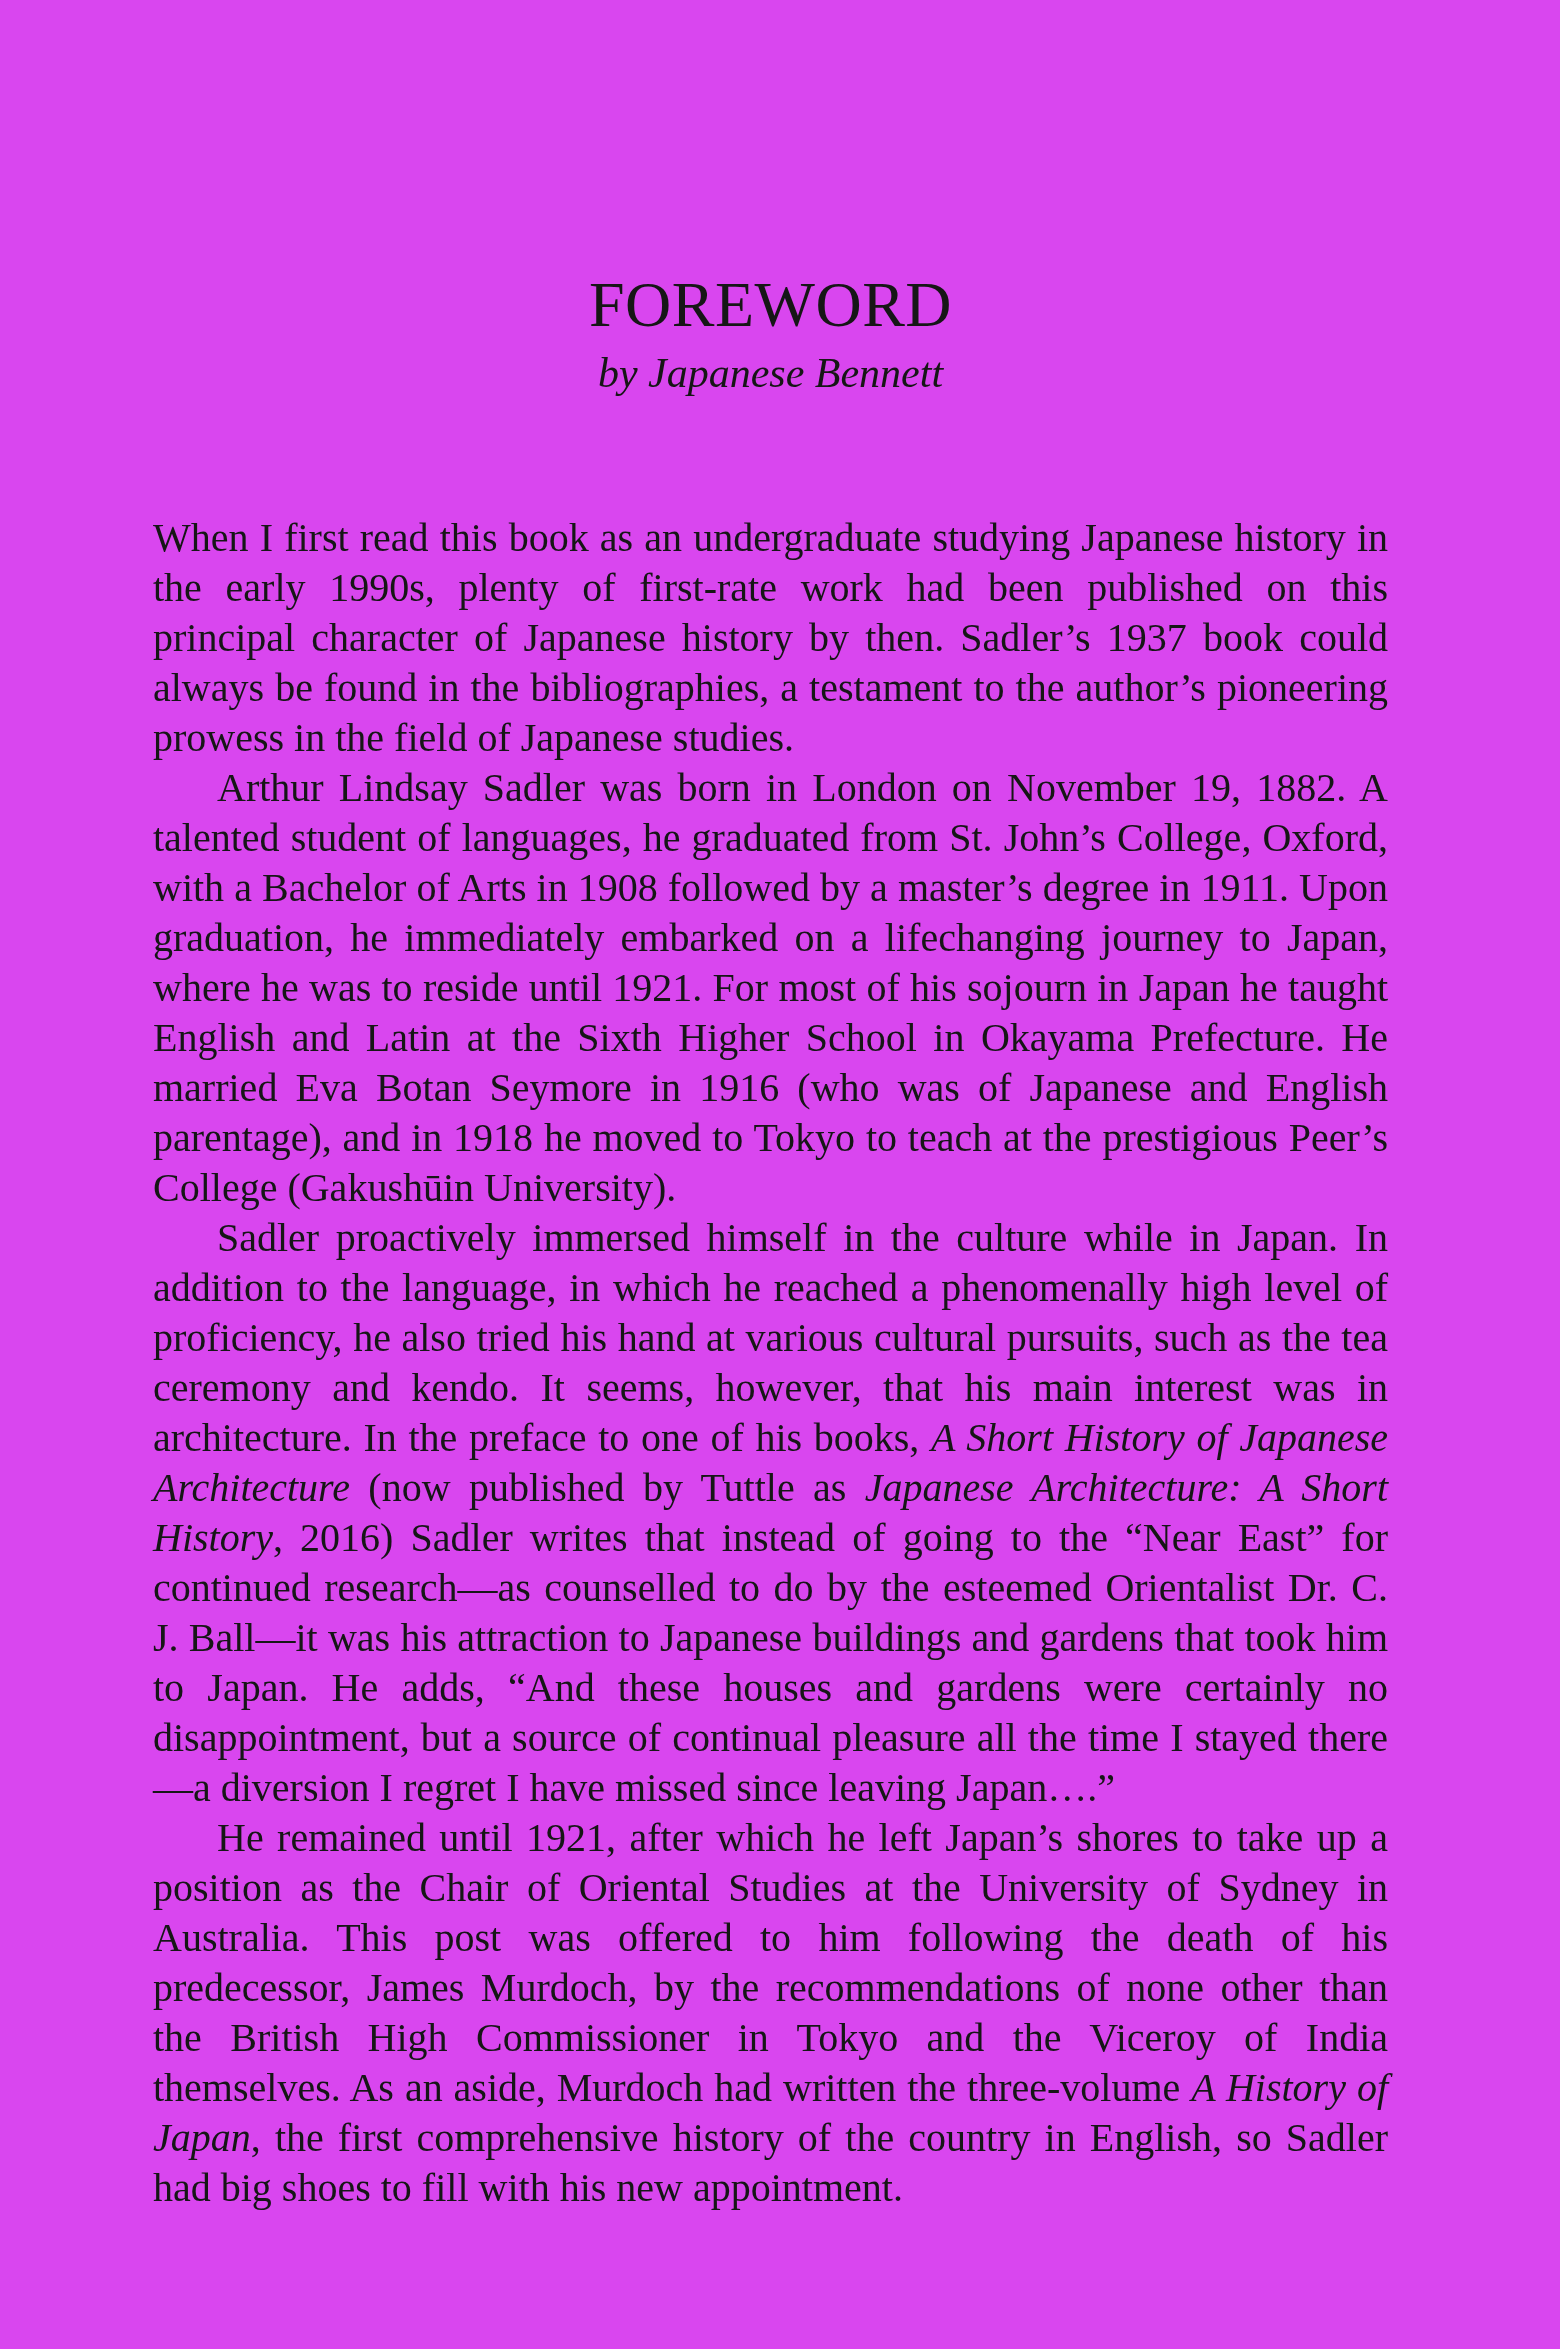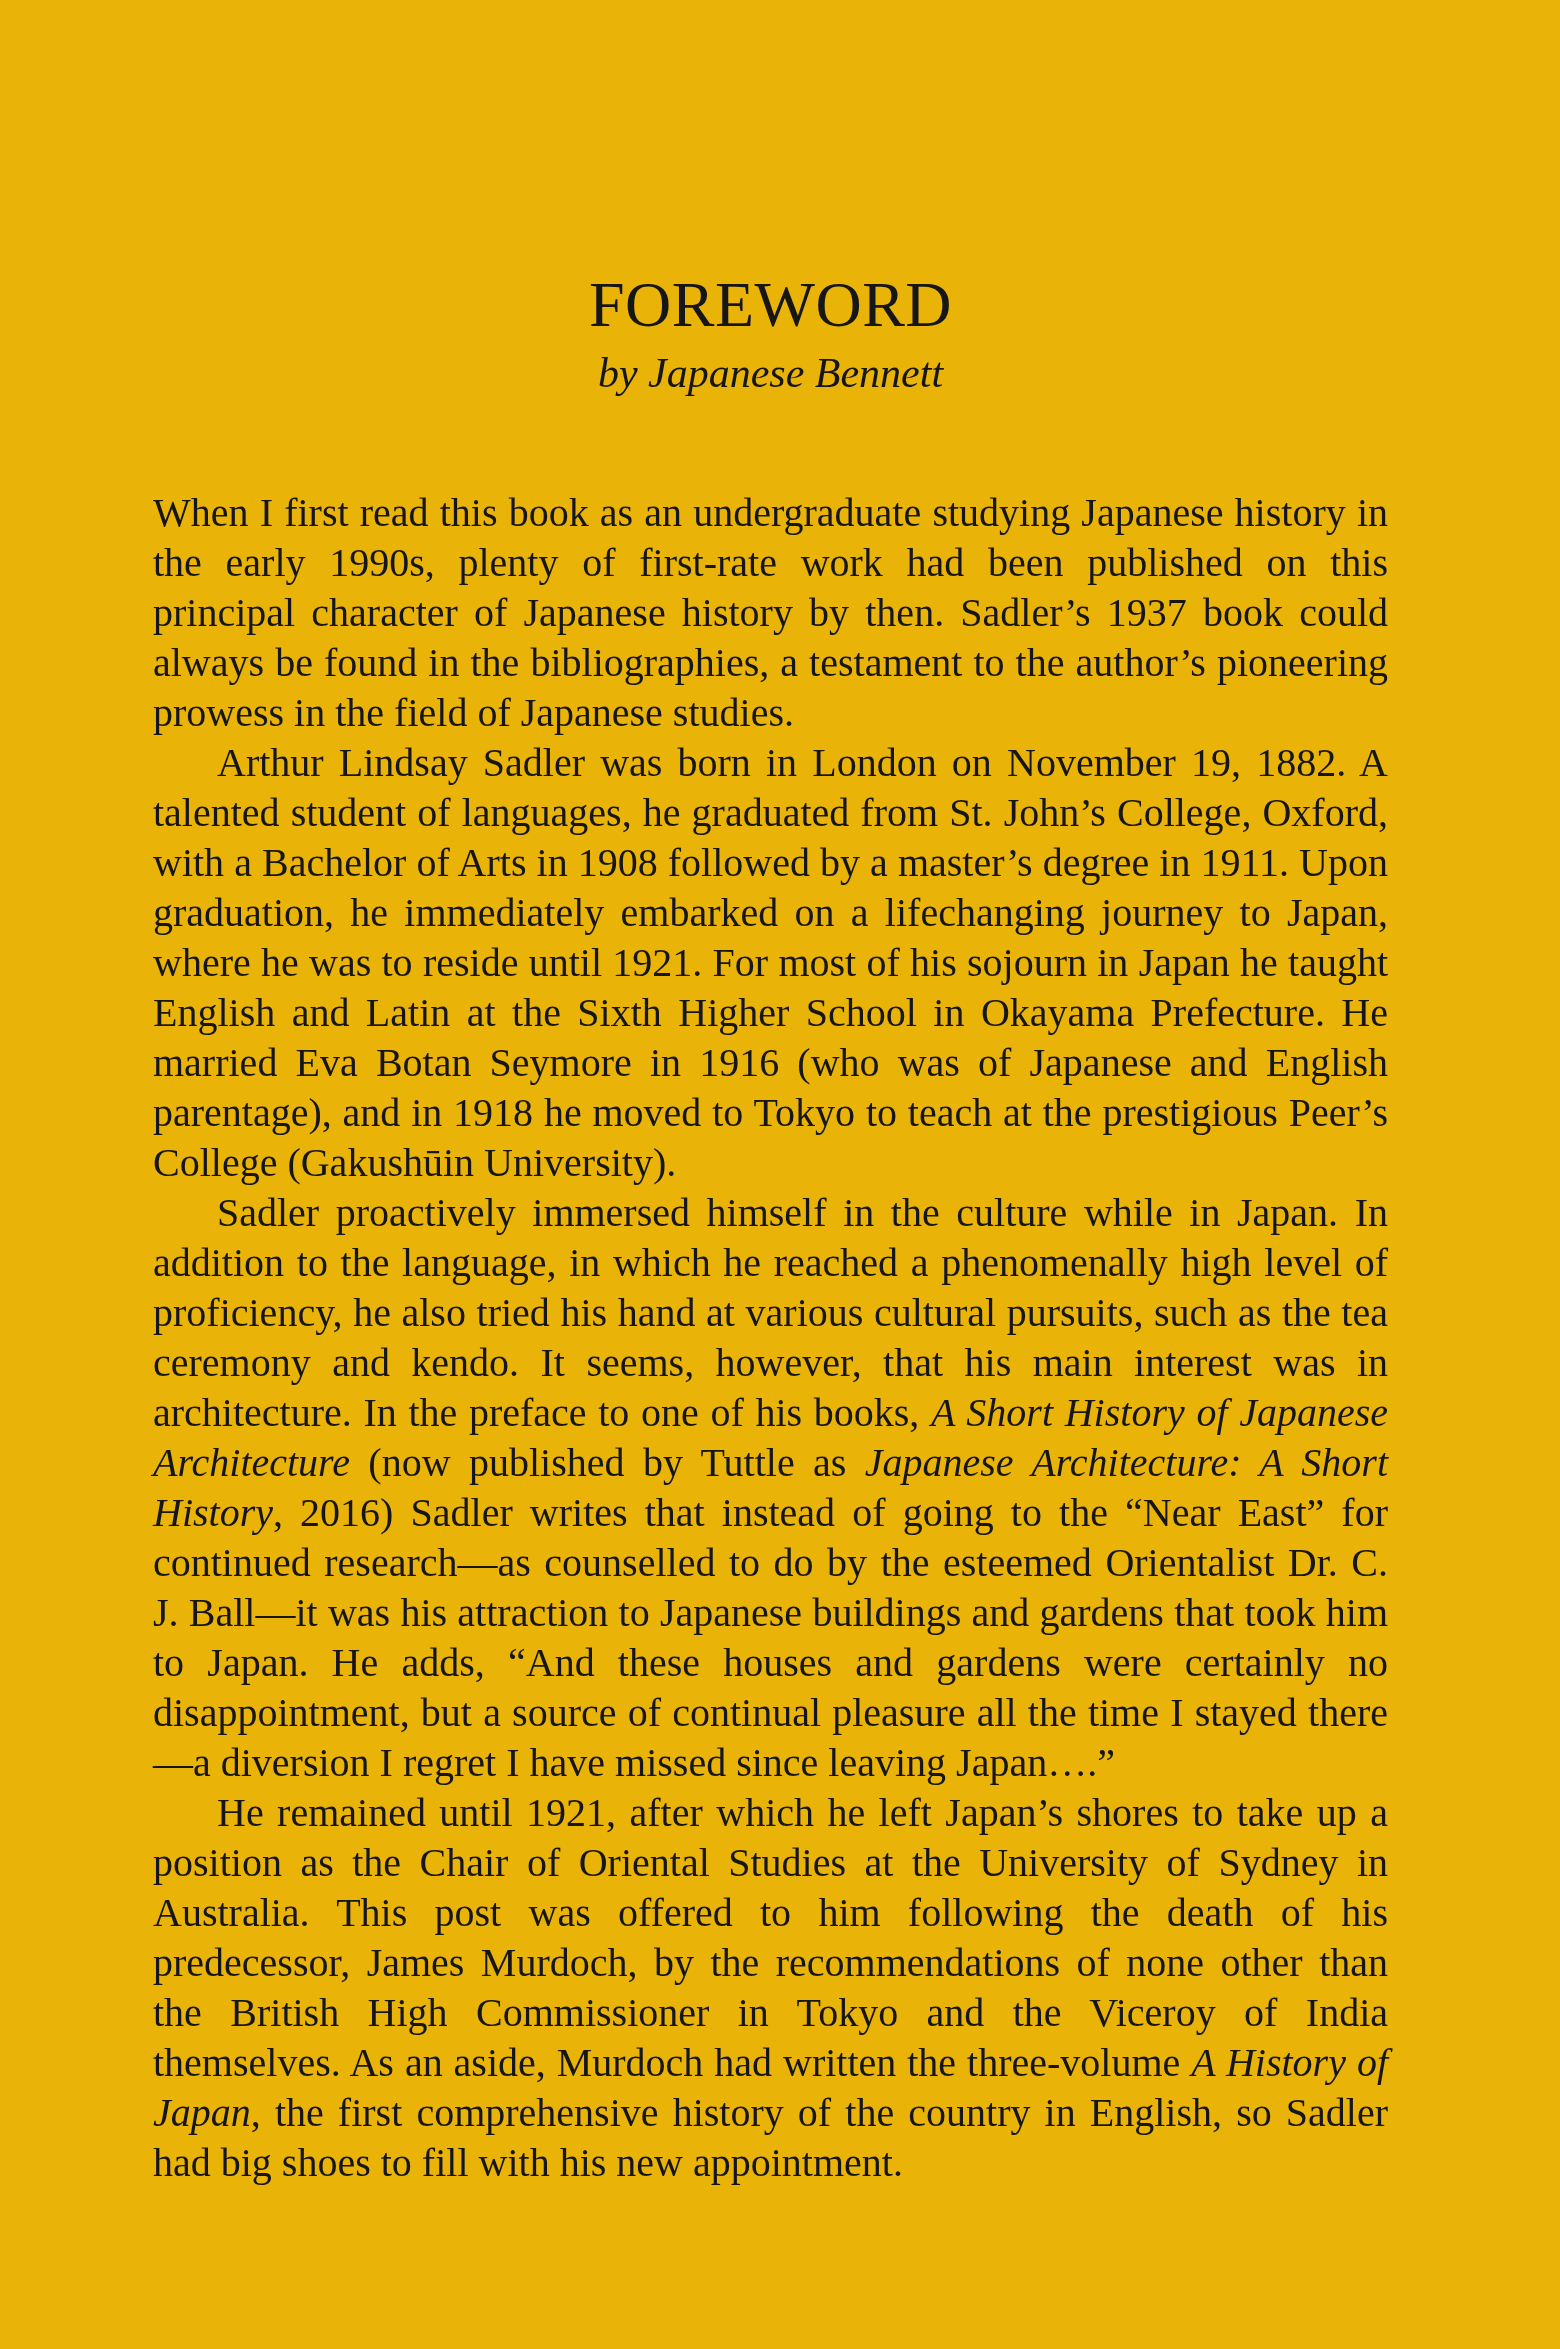--- a/index.html
+++ b/index.html
@@ -4,21 +4,21 @@
 <style>
   html, body {
     margin: 0;
     padding: 0;
     background: #ffffff;
   }
   .page {
     position: relative;
     width: 1560px;
     height: 2349px;
-    background: #eab308;
+    background: #d946ef;
     overflow: hidden;
     box-sizing: border-box;
     padding: 0 173px 0 153px;
     font-family: "Liberation Serif", serif;
     color: #161616;
     -webkit-font-smoothing: antialiased;
   }
   .content {
     width: 1235px;
   }
@@ -31,21 +31,21 @@
     letter-spacing: 0.5px;
   }
   .byline {
     margin: 14.6px 0 0 0;
     font-size: 42px;
     line-height: 42px;
     font-style: italic;
     text-align: center;
   }
   .body-text {
-    margin-top: 94px;
+    margin-top: 119px;
     font-size: 40px;
     line-height: 50px;
     text-align: justify;
   }
   .body-text p {
     margin: 0;
     padding: 0;
   }
   .body-text p.indent {
     text-indent: 64px;

